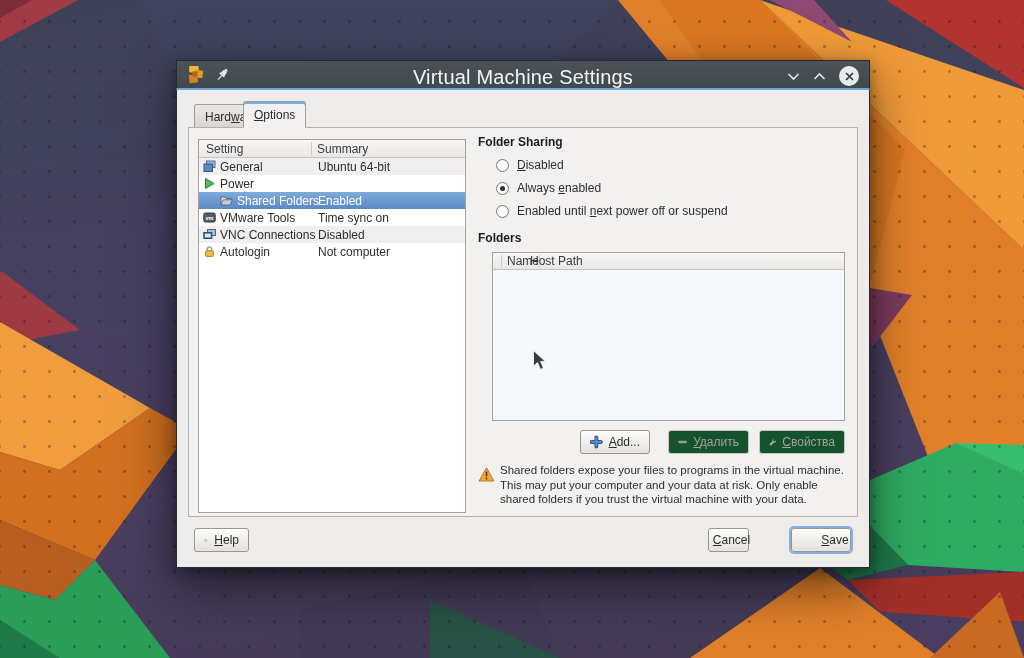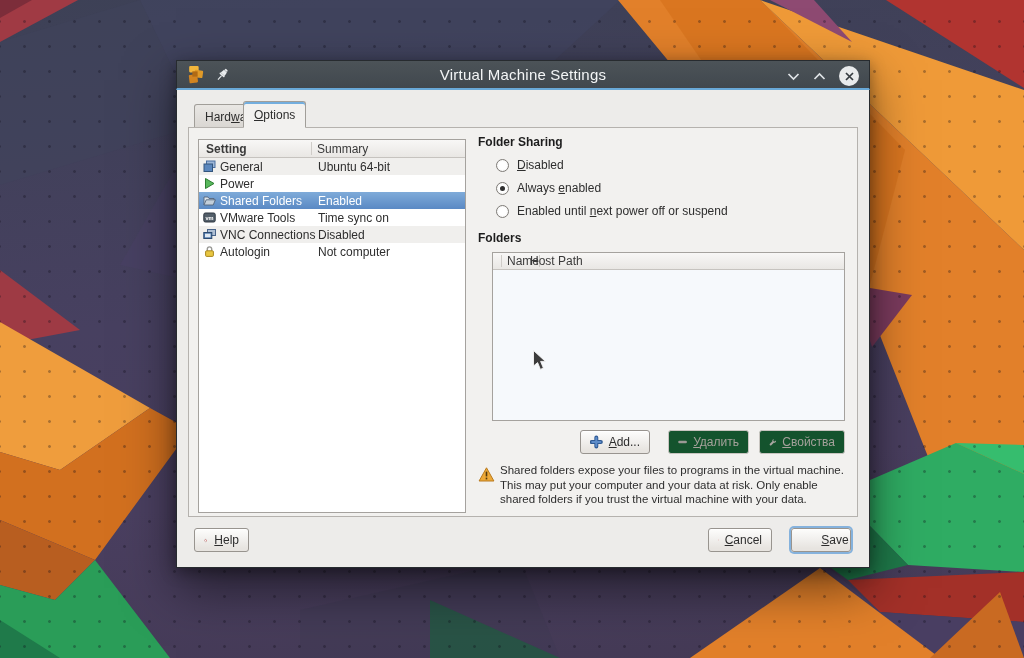--- a/index.html
+++ b/index.html
@@ -13,21 +13,21 @@
           background-size:25px 25px; background-position:12px 9px; opacity:.55; pointer-events:none; }
 
   
   #vm-window { position:absolute; left:176px; top:60px; width:694px; height:508px;
                background:#edecea; border:1px solid #272b2f; border-top:none;
                box-shadow:0 20px 48px rgba(0,0,0,.5), 0 4px 14px rgba(0,0,0,.35); }
   #titlebar { position:absolute; left:-1px; top:0; width:694px; height:30px;
               background:linear-gradient(#4c5358,#41484e);
               border:1px solid #272b2f; border-bottom:2px solid #69a9d8; }
   #titlebar .title { position:absolute; left:0; right:0; top:5px; text-align:center;
-                     font-size:15px; color:#f3f5f6; letter-spacing:.2px; }
+                     font-size:20px; color:#f3f5f6; letter-spacing:.2px; }
   .tb-left { position:absolute; left:9px; top:4px; display:flex; align-items:center; gap:9px; }
   .tb-right { position:absolute; right:10px; top:4px; display:flex; align-items:center; gap:13px; height:22px; }
   .tb-btn { display:flex; align-items:center; justify-content:center; cursor:default; }
   .close-circle { width:20px; height:20px; border-radius:50%; background:#e9ebec;
                   display:flex; align-items:center; justify-content:center; }
 
   
   .tab { position:absolute; font-size:12px; color:#2e2e2e; padding:0 10px;
          display:flex; align-items:center; justify-content:center; }
   #tab-hardware { left:17px; top:44px; height:24px; z-index:1;
@@ -40,29 +40,29 @@
   
   #content-frame { position:absolute; left:11px; top:67px; width:670px; height:390px;
                    background:#f2f1ef; border:1px solid #b5b2ae; z-index:2; }
 
   
   #settings-table { position:absolute; left:9px; top:11px; width:268px; height:374px;
                     background:#ffffff; border:1px solid #a5a29e; font-size:12px; }
   #settings-table .thead { position:relative; height:18px;
                            background:linear-gradient(#f8f7f6,#e9e7e4); border-bottom:1px solid #c6c3bf;
                            color:#3a3a3a; }
-  #settings-table .thead .c1 { position:absolute; left:7px; top:2px;font-weight:bold; }
+  #settings-table .thead .c1 { position:absolute; left:7px; top:2px; }
   #settings-table .thead .c2 { position:absolute; left:118px; top:2px; }
   #settings-table .thead .vsep { position:absolute; left:112px; top:2px; bottom:2px; width:1px; background:#cfccc8; }
   .srow { position:relative; height:17px; display:flex; align-items:center; color:#2e2e2e; }
   .srow:nth-child(even) { background:#f0efed; }
   .srow .ric { width:13px; height:13px; margin-left:4px; flex:0 0 13px; }
   .srow .rname { margin-left:4px; white-space:nowrap; }
   .srow .rsum { position:absolute; left:119px; white-space:nowrap; }
-  .srow.selected { background:linear-gradient(#7fabd9,#5a89c4); color:#ffffff; }
+  .srow.selected { background:linear-gradient(#7fabd9,#5a89c4); color:#ffffff;padding-left:17px; }
 
   
   .panel-heading { position:absolute; font-size:12px; font-weight:bold; color:#1d1d1d; }
   .radio-row { position:absolute; left:318px; display:flex; align-items:center; gap:8px; height:16px; }
   .radio { width:13px; height:13px; border-radius:50%; border:1px solid #7e7b77;
            background:radial-gradient(#ffffff 45%,#efeeec); position:relative; flex:0 0 13px; }
   .radio.checked::after { content:""; position:absolute; left:3px; top:3px; width:5px; height:5px;
                           border-radius:50%; background:#2f2f2f; }
   .radio-label { font-size:12px; color:#2e2e2e; white-space:nowrap; }
 
@@ -303,21 +303,21 @@
     </div>
 
     <button class="gbtn" style="left:17px; top:468px; width:55px;gap:7px;">
       <svg class="bic" width="15" height="15" viewBox="0 0 16 16">
         <circle cx="8" cy="8" r="6" fill="#ffffff" stroke="#c9c6c1" stroke-width="0.8"></circle>
         <circle cx="8" cy="8" r="4.6" fill="none" stroke="#cf3b3b" stroke-width="3" stroke-dasharray="3.6 3.6" transform="rotate(22 8 8)"></circle>
         <circle cx="8" cy="8" r="6.2" fill="none" stroke="#8f8c88" stroke-width="0.7"></circle>
       </svg>
       <span><span class="mn">H</span><span>elp</span></span>
     </button>
-    <button class="gbtn" style="left:531px; top:468px; width:64px;">
+    <button class="gbtn" style="left:531px; top:468px; width:41px;">
       <svg class="bic" width="14" height="14" viewBox="0 0 16 16">
         <path d="M3,3 L13,13 M13,3 L3,13" stroke="#c8372f" stroke-width="3.4" stroke-linecap="round"></path>
       </svg>
       <span><span class="mn">C</span><span>ancel</span></span>
     </button>
     <button class="gbtn focus-ring" style="left:614px; top:468px; width:60px;">
       <svg class="bic" width="14" height="14" viewBox="0 0 16 16">
         <rect x="1.2" y="1.2" width="13.6" height="13.6" rx="1" fill="#3465a4" stroke="#20456f"></rect>
         <rect x="4" y="1.8" width="8" height="4.6" fill="#e8eef5"></rect>
         <rect x="6.6" y="2.3" width="2" height="3.2" fill="#3465a4"></rect>

